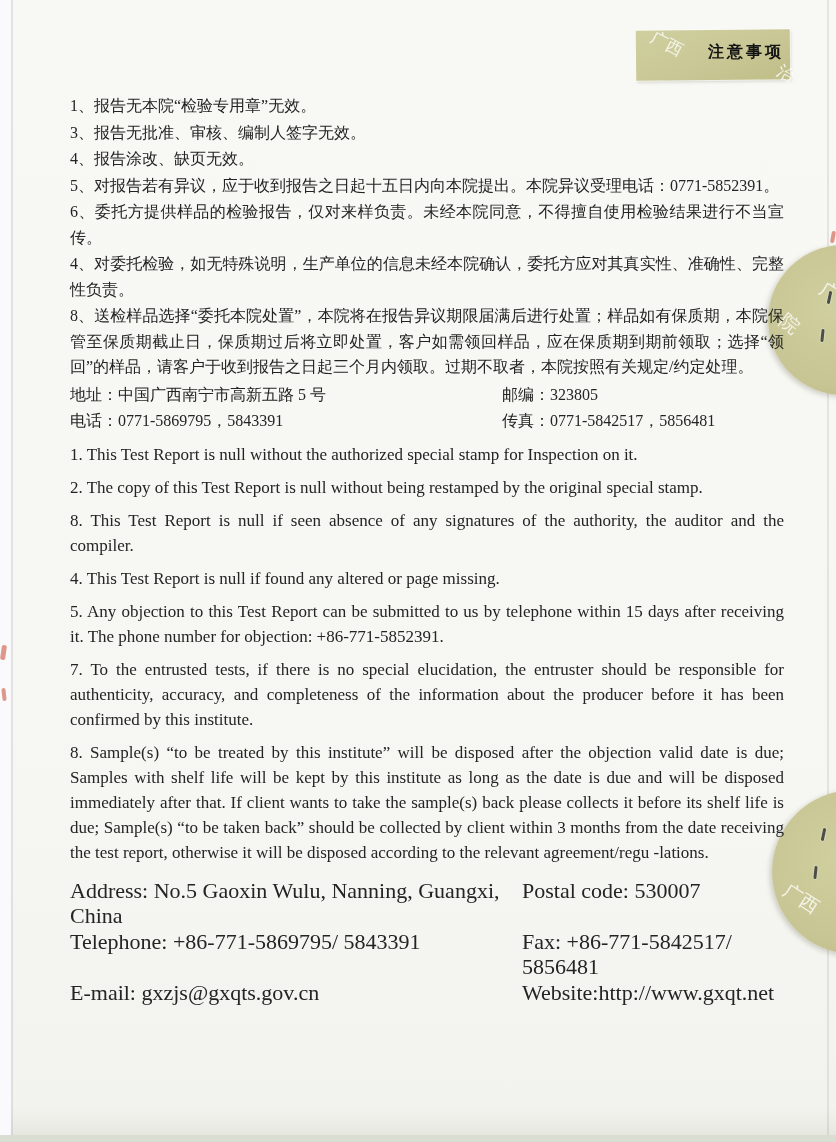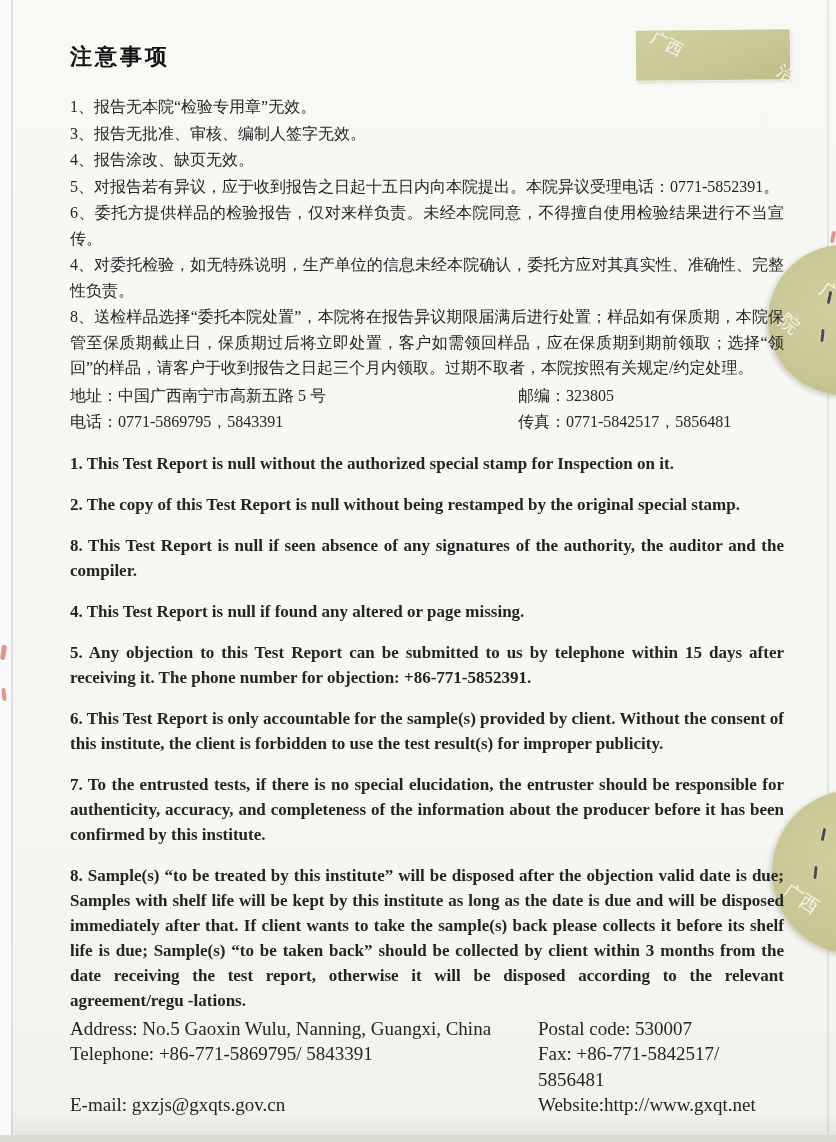--- a/index.html
+++ b/index.html
@@ -52,40 +52,40 @@
   .hole{position:absolute;width:3px;height:13px;background:#4c4c48;border-radius:2px;
         box-shadow:0 0 2px rgba(255,255,255,.8);}
   .seal.s1 .h1{left:60px;top:46px;transform:rotate(12deg);}
   .seal.s1 .h2{left:53px;top:84px;transform:rotate(6deg);}
   .seal.s2 .h1{left:50px;top:38px;transform:rotate(12deg);}
   .seal.s2 .h2{left:42px;top:76px;transform:rotate(6deg);}
 
   
   .content{position:absolute;left:70px;top:0;width:714px;}
   h1.zh-title{
-    margin:42px 0 0 0;text-align:left;
+    margin:42px 0 0 0;text-align:right;
     font-family:"Liberation Sans","DejaVu Sans",sans-serif;
-    font-size:22px;font-weight:700;letter-spacing:3px;color:#141414;
+    font-size:16px;font-weight:700;letter-spacing:3px;color:#141414;
   }
-  .zh-list{margin-top:22px;font-size:16px;line-height:25.5px;text-align:justify;}
+  .zh-list{margin-top:30px;font-size:16px;line-height:25.5px;text-align:justify;}
   .zh-list p{margin:0 0 1px 0;}
   .contact{font-size:16px;line-height:26px;}
   .contact.zh{margin-top:2px;}
-  .row{display:flex;gap:16px;}
+  .row{display:flex;}
   .row .c1{flex:0 0 432px;}
   .row .c2{flex:1;}
   .contact.en .row .c1{flex:0 0 452px;}
   h2.en-title{
     margin:5px 0 14px 0;text-align:center;font-weight:400;
     font-size:27px;letter-spacing:1px;color:#181818;
     font-family:"Liberation Serif",serif;
   }
   .en-list{font-size:17px;line-height:25px;text-align:justify;}
-  .en-list p{margin:16px 0 1px 0;font-weight:bold;}
-  .contact.en{margin-top:3px;font-size:19px;line-height:25.5px;}
+  .en-list p{margin:8px 0 1px 0;}
+  .contact.en{margin-top:13px;font-size:22px;line-height:25.5px;}
 </style>
 </head>
 <body>
 
 <div class="page">
 
   <div class="edge-left-strip"></div>
   <div class="fold-line"></div>
   <div class="edge-right-line"></div>
   <div class="bottom-band"></div>
@@ -136,21 +136,20 @@
       </div>
     </div>
 
 
     <div class="en-list">
       <p>1. This Test Report is null without the authorized special stamp for Inspection on it.</p>
       <p>2. The copy of this Test Report is null without being restamped by the original special stamp.</p>
       <p>8. This Test Report is null if seen absence of any signatures of the authority, the auditor and the compiler.</p>
       <p>4. This Test Report is null if found any altered or page missing.</p>
       <p>5. Any objection to this Test Report can be submitted to us by telephone within 15 days after receiving it. The phone number for objection: +86-771-5852391.</p>
-      <p>6. This Test Report is only accountable for the sample(s) provided by client. Without the consent of this institute, the client is forbidden to use the test result(s) for improper publicity.</p>
       <p>7. To the entrusted tests, if there is no special elucidation, the entruster should be responsible for authenticity, accuracy, and completeness of the information about the producer before it has been confirmed by this institute.</p>
       <p>8. Sample(s) “to be treated by this institute” will be disposed after the objection valid date is due; Samples with shelf life will be kept by this institute as long as the date is due and will be disposed immediately after that. If client wants to take the sample(s) back please collects it before its shelf life is due; Sample(s) “to be taken back” should be collected by client within 3 months from the date receiving the test report, otherwise it will be disposed according to the relevant agreement/regu -lations.</p>
     </div>
 
     <div class="contact en">
       <div class="row">
         <span class="c1">Address: No.5 Gaoxin Wulu, Nanning, Guangxi, China</span>
         <span class="c2">Postal code: 530007</span>
       </div>
       <div class="row">

